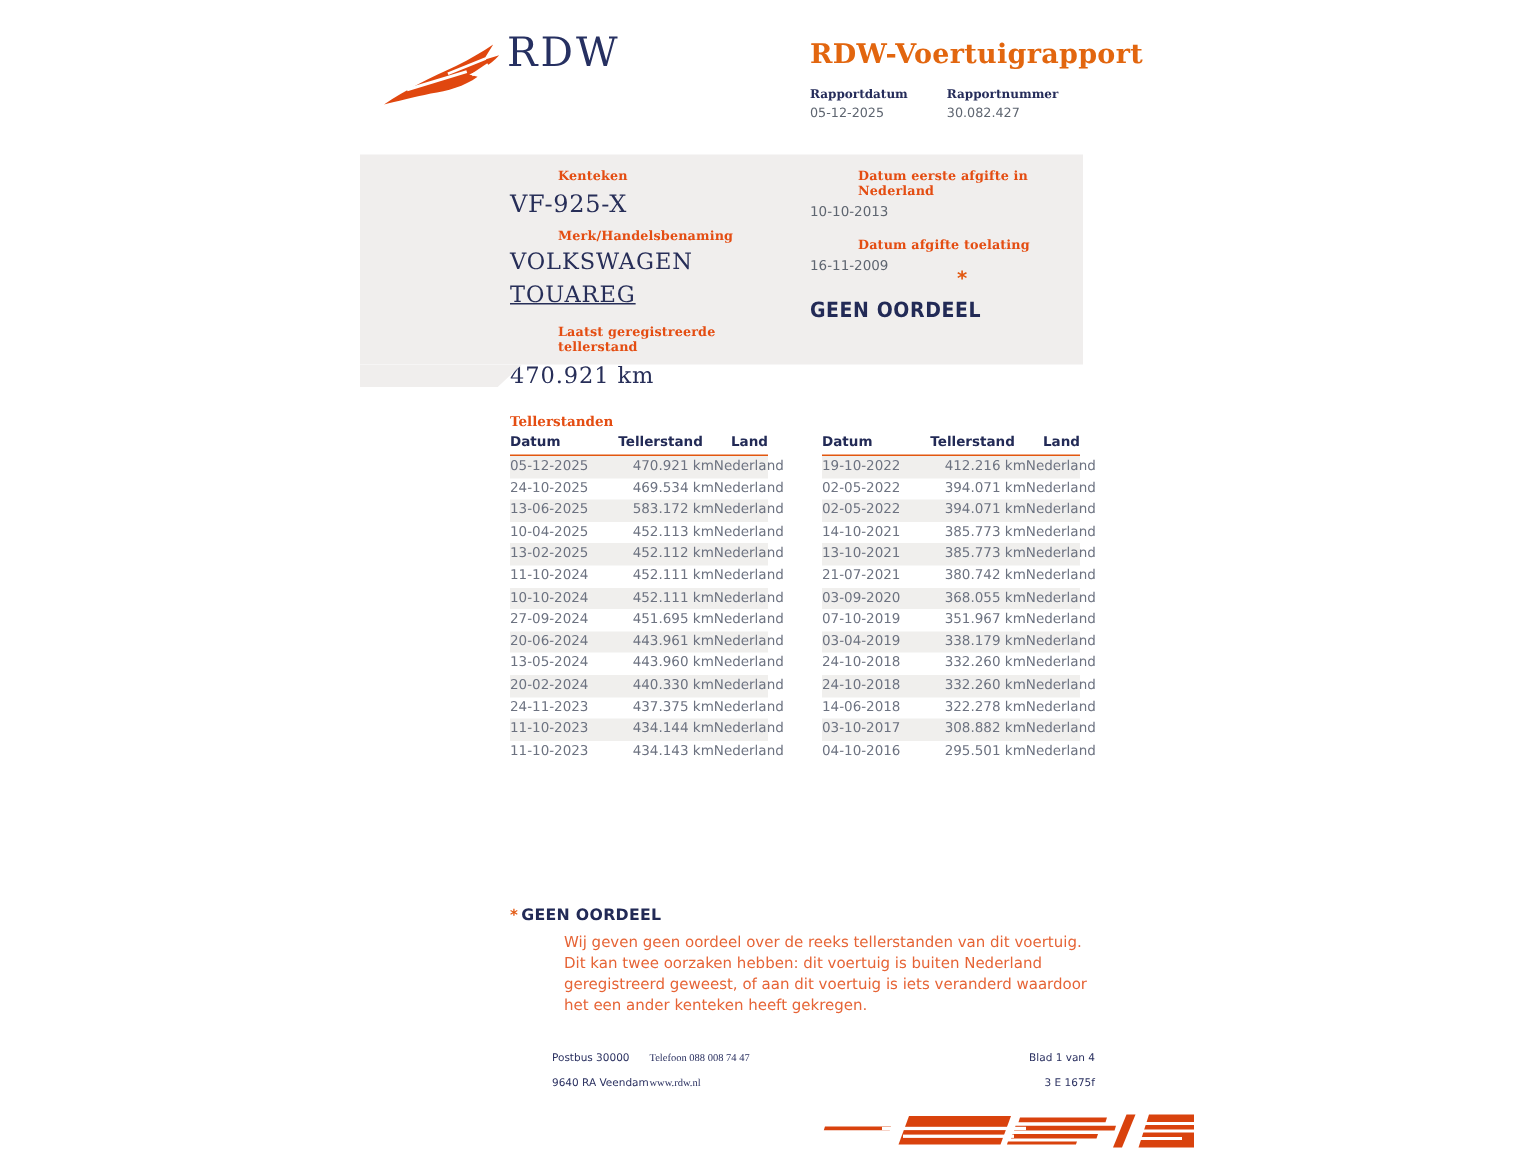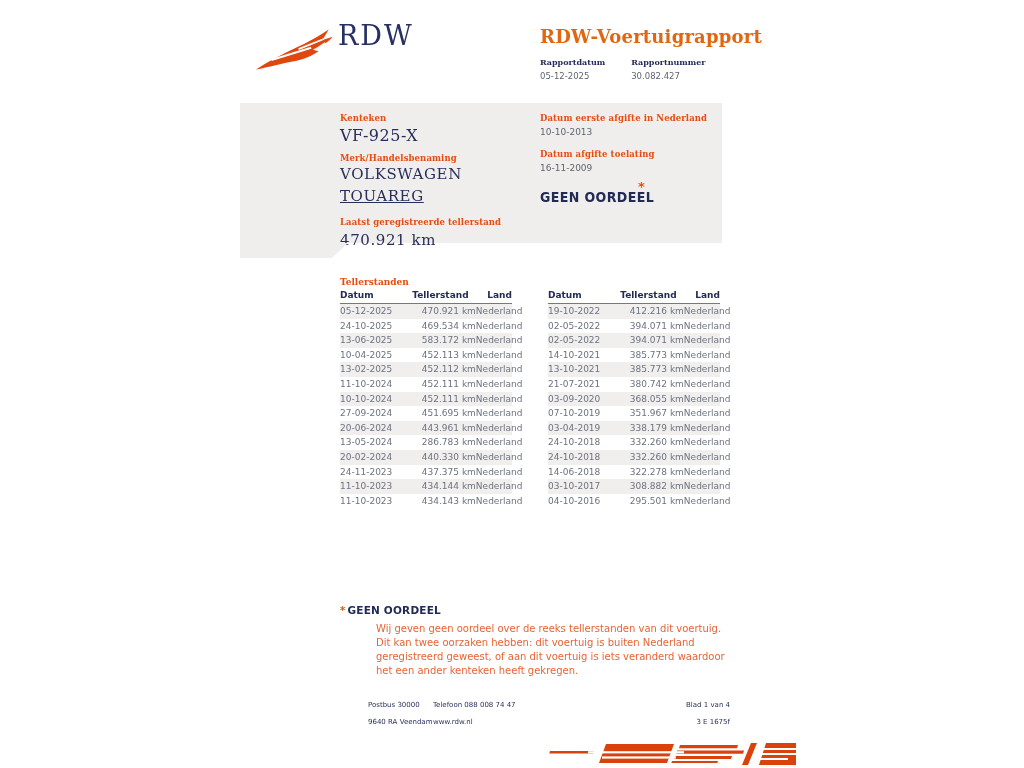--- a/index.html
+++ b/index.html
@@ -34,21 +34,21 @@
   }
   .sum-tab {
     position:absolute; left:240px; top:243px; width:108px; height:15px;
     background:#F0EEED;
     clip-path: polygon(0 0, 100% 0, 85% 100%, 0 100%);
   }
   .sum-col-left  { position:absolute; left:100px; top:10px; width:190px; }
   .sum-col-right { position:absolute; left:300px; top:10px; width:180px; }
   .f-label {
     font-family:"DejaVu Serif", serif; font-weight:bold;
-    font-size:8.5px; color:#E44D12; letter-spacing:0.1px;
+    font-size:8.5px; color:#E44D12; letter-spacing:0.1px;margin-left:32px;
   }
   .v-big   { font-family:"DejaVu Serif", serif; font-size:16px; color:#272E58; letter-spacing:0.5px; margin:3px 0 8px; }
   .v-huge  { font-family:"DejaVu Serif", serif; font-size:15px; color:#272E58; letter-spacing:0.6px; line-height:22px; }
   .v-small { font-size:9px; color:#5E6570; margin:4px 0 12px; }
   .verdict {
     margin-top:16px; font-size:14px; font-weight:bold; color:#222A56;
     letter-spacing:0.4px; font-stretch:condensed;
   }
   .verdict-star { position:absolute; left:398px; top:76px; color:#E2570F; font-size:13px; font-weight:bold; }
 
@@ -77,21 +77,21 @@
   
   .footnote { position:absolute; left:340px; top:604px; width:394px; }
   .fn-title { font-size:10.5px; font-weight:bold; color:#222A56; letter-spacing:0.2px; }
   .fn-star  { color:#E2570F; font-size:10px; font-weight:bold; margin-right:2px; }
   .fn-text  { margin-top:6px; font-size:10px; line-height:14px; color:#E66436;margin-left:36px; }
 
   
   .footer { position:absolute; left:340px; top:701px; width:390px; font-size:7px; color:#2A3060; }
   .footer .f-row { display:flex; margin-bottom:9px;padding-left:28px; }
   .footer .f-a { width:65px; }
-  .footer .f-b { flex:1; }
+  .footer .f-b { flex:1;font-family:Liberation Serif, serif; }
   .footer .f-c { text-align:right; }
 
   
   .bottom-art { position:absolute; left:548px; top:738px; width:248px; height:30px; }
 </style>
 </head>
 <body>
 
 <div class="page">
 
@@ -185,21 +185,21 @@
             <div class="tcell c2">451.695 km</div>
             <div class="tcell c3">Nederland</div>
           </div>
           <div class="trow">
             <div class="tcell c1">20-06-2024</div>
             <div class="tcell c2">443.961 km</div>
             <div class="tcell c3">Nederland</div>
           </div>
           <div class="trow">
             <div class="tcell c1">13-05-2024</div>
-            <div class="tcell c2">286.783 km</div>
+            <div class="tcell c2">443.960 km</div>
             <div class="tcell c3">Nederland</div>
           </div>
           <div class="trow">
             <div class="tcell c1">20-02-2024</div>
             <div class="tcell c2">440.330 km</div>
             <div class="tcell c3">Nederland</div>
           </div>
           <div class="trow">
             <div class="tcell c1">24-11-2023</div>
             <div class="tcell c2">437.375 km</div>

